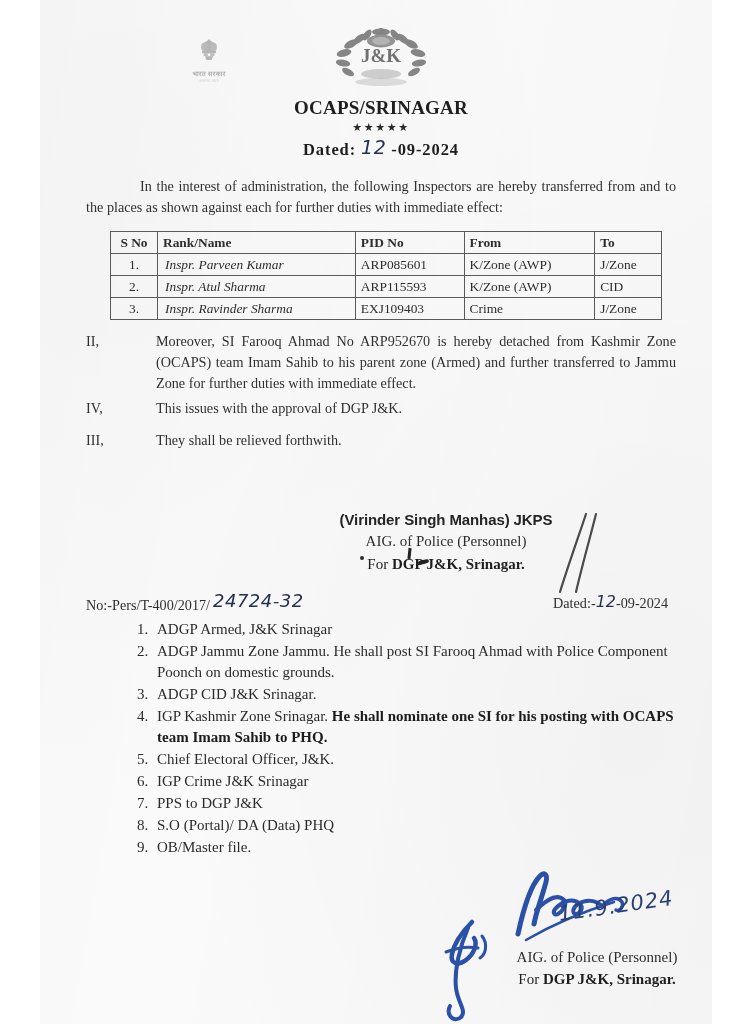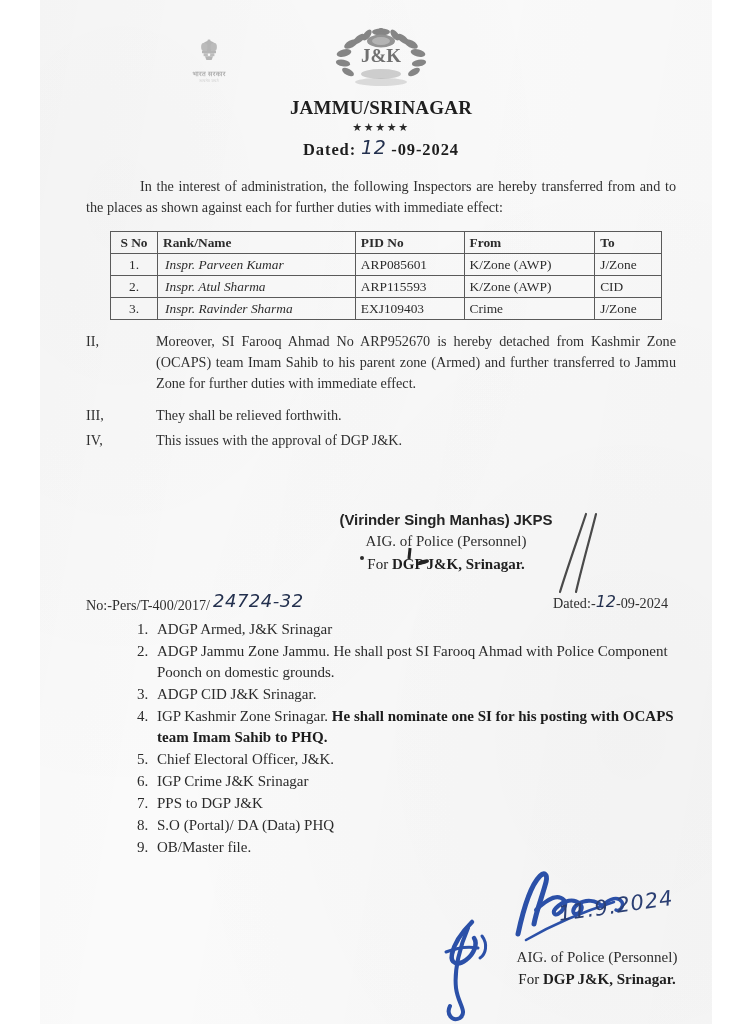--- a/index.html
+++ b/index.html
@@ -377,21 +377,21 @@
           <ellipse cx="93" cy="46" rx="6.6" ry="3.2" transform="rotate(-30 93 46)"></ellipse>
           <ellipse cx="82" cy="13" rx="7" ry="3.4" transform="rotate(40 82 13)"></ellipse>
           <ellipse cx="74" cy="9" rx="6.4" ry="3.2" transform="rotate(52 74 9)"></ellipse>
         </g>
         <text x="60" y="36" text-anchor="middle" font-family="Liberation Serif, serif" font-size="19" font-weight="bold" fill="#3d3d3d">J&amp;K</text>
         <ellipse cx="60" cy="48" rx="20" ry="5" fill="#8c8c8c" opacity="0.55"></ellipse>
         <ellipse cx="60" cy="56" rx="26" ry="4" fill="#9e9e9e" opacity="0.45"></ellipse>
       </svg>
     </div>
 
-    <div class="org-subtitle">JAMMU/SRINAGAR</div>
+    <div class="org-subtitle">OCAPS/SRINAGAR</div>
     <div class="star-divider">★★★★★</div>
 
     <div class="order-line dated">
       <span>Dated:</span><span class="ink ink-date">12</span><span>-09-2024</span>
     </div>
 
     <div class="body-para"><span class="indent"></span><span>In the interest of administration, the following Inspectors are hereby transferred from and to the places as shown against each for further duties with immediate effect:</span></div>
 
     <div class="table-wrap">
       <table class="transfer-table">
@@ -426,25 +426,25 @@
             <td>Crime</td>
             <td>J/Zone</td>
           </tr>
         </tbody>
       </table>
     </div>
 
     <div class="clause">
       <span class="clause-num">II,</span><span>Moreover, SI Farooq Ahmad No ARP952670 is hereby detached from Kashmir Zone (OCAPS) team Imam Sahib to his parent zone (Armed) and further transferred to Jammu Zone for further duties with immediate effect.</span>
     </div>
+    <div class="clause tight">
+      <span class="clause-num">IV,</span><span>This issues with the approval of DGP J&amp;K.</span>
+    </div>
     <div class="clause">
       <span class="clause-num">III,</span><span>They shall be relieved forthwith.</span>
-    </div>
-    <div class="clause tight">
-      <span class="clause-num">IV,</span><span>This issues with the approval of DGP J&amp;K.</span>
     </div>
 
     <div class="signature-block">
       <div class="sig-name">(Virinder Singh Manhas) JKPS</div>
       <div class="sig-role">AIG. of Police (Personnel)</div>
       <div class="sig-for"><span>For </span><b>DGP J&amp;K, Srinagar.</b></div>
     </div>
 
     <div class="ref-row">
       <span class="ref-no"><span>No:-Pers/T-400/2017/</span><span class="ink-ref">24724-32</span></span>

